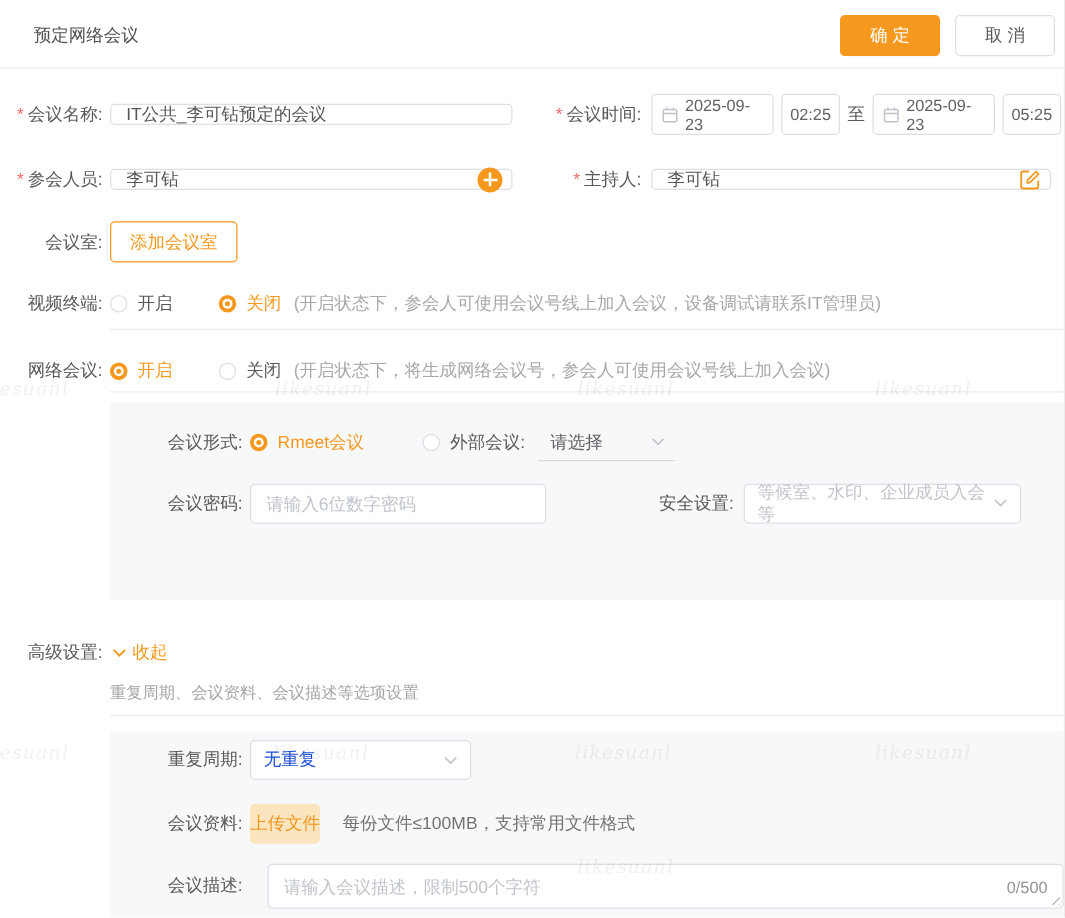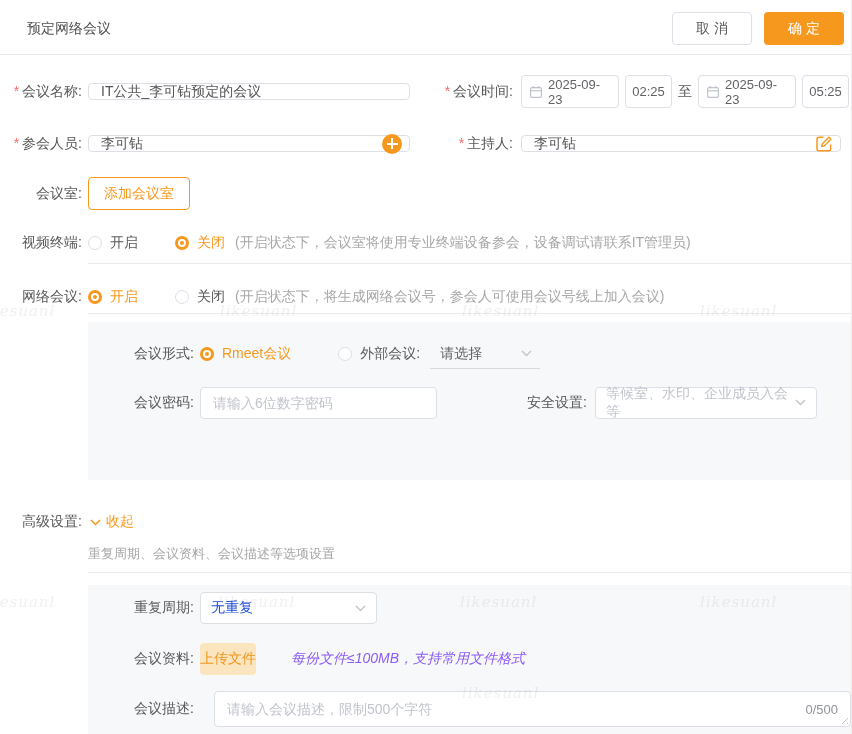--- a/index.html
+++ b/index.html
@@ -111,22 +111,22 @@
       <span class="wm" style="left: -22px; top: 593px;">likesuanl</span>
       <span class="wm" style="left: 218px; top: 593px;">likesuanl</span>
       <span class="wm" style="left: 460px; top: 593px;">likesuanl</span>
       <span class="wm" style="left: 700px; top: 593px;">likesuanl</span>
       <span class="wm" style="left: 462px; top: 684px;">likesuanl</span>
     </div>
 
   <div class="header">
     <div class="title">预定网络会议</div>
     <div class="header-actions">
+      <button class="btn btn-confirm">确 定</button>
       <button class="btn btn-cancel">取 消</button>
-      <button class="btn btn-confirm">确 定</button>
     </div>
   </div>
 
   <div class="row" style="top:75px;height:33px;">
     <span class="lbl"><i class="req">*</i><span>会议名称:</span></span>
     <input class="input" style="margin-left: 6px; width: 322px;" value="IT公共_李可钻预定的会议">
     <span class="lbl2"><i class="req">*</i><span>会议时间:</span></span>
     <div class="datebox" style="margin-left:8px;">
       <span class="icon">
         <svg width="14" height="14" viewBox="0 0 15 15">
@@ -184,21 +184,21 @@
     <span class="lbl">会议室:</span>
     <button class="btn-outline" style="margin-left:6px;">添加会议室</button>
   </div>
 
   <div class="row" style="top:233px;height:20px;">
     <span class="lbl">视频终端:</span>
     <span class="radio" style="margin-left:6px;"></span>
     <span class="opt">开启</span>
     <span class="radio sel" style="margin-left:37px;"></span>
     <span class="opt on">关闭</span>
-    <span class="note">(开启状态下，会议室将使用专业终端设备参会，设备调试请联系IT管理员)</span>
+    <span class="note">(开启状态下，参会人可使用会议号线上加入会议，设备调试请联系IT管理员)</span>
   </div>
   <div class="divider" style="top:263px;"></div>
 
   <div class="row" style="top:287px;height:20px;">
     <span class="lbl">网络会议:</span>
     <span class="radio sel" style="margin-left:6px;"></span>
     <span class="opt on">开启</span>
     <span class="radio" style="margin-left:37px;"></span>
     <span class="opt">关闭</span>
     <span class="note">(开启状态下，将生成网络会议号，参会人可使用会议号线上加入会议)</span>
@@ -258,21 +258,21 @@
         <span class="icon">
           <svg width="11" height="7" viewBox="0 0 11 7">
               <polyline points="1,1 5.5,5.5 10,1" fill="none" stroke="#C0C4CC" stroke-width="1.4"></polyline>
             </svg>
         </span>
       </div>
     </div>
     <div class="prow" style="top:58px;height:32px;">
       <span class="plbl" style="margin-left:17px;">会议资料:</span>
       <button class="upload-btn" style="margin-left:6px;">上传文件</button>
-      <span class="note" style="margin-left:35px;color:#8b5cf6;font-style:italic;">每份文件≤100MB，支持常用文件格式</span>
+      <span class="note" style="margin-left:18px;color:#737373;">每份文件≤100MB，支持常用文件格式</span>
     </div>
     <div class="prow" style="top:106px;height:36px;">
       <span class="plbl" style="margin-left:17px;">会议描述:</span>
       <div class="textarea" style="margin-left:20px;">
         <input placeholder="请输入会议描述，限制500个字符" style="">
         <span class="counter">0/500</span>
         <span class="resize-handle"></span>
       </div>
     </div>
   </div>

